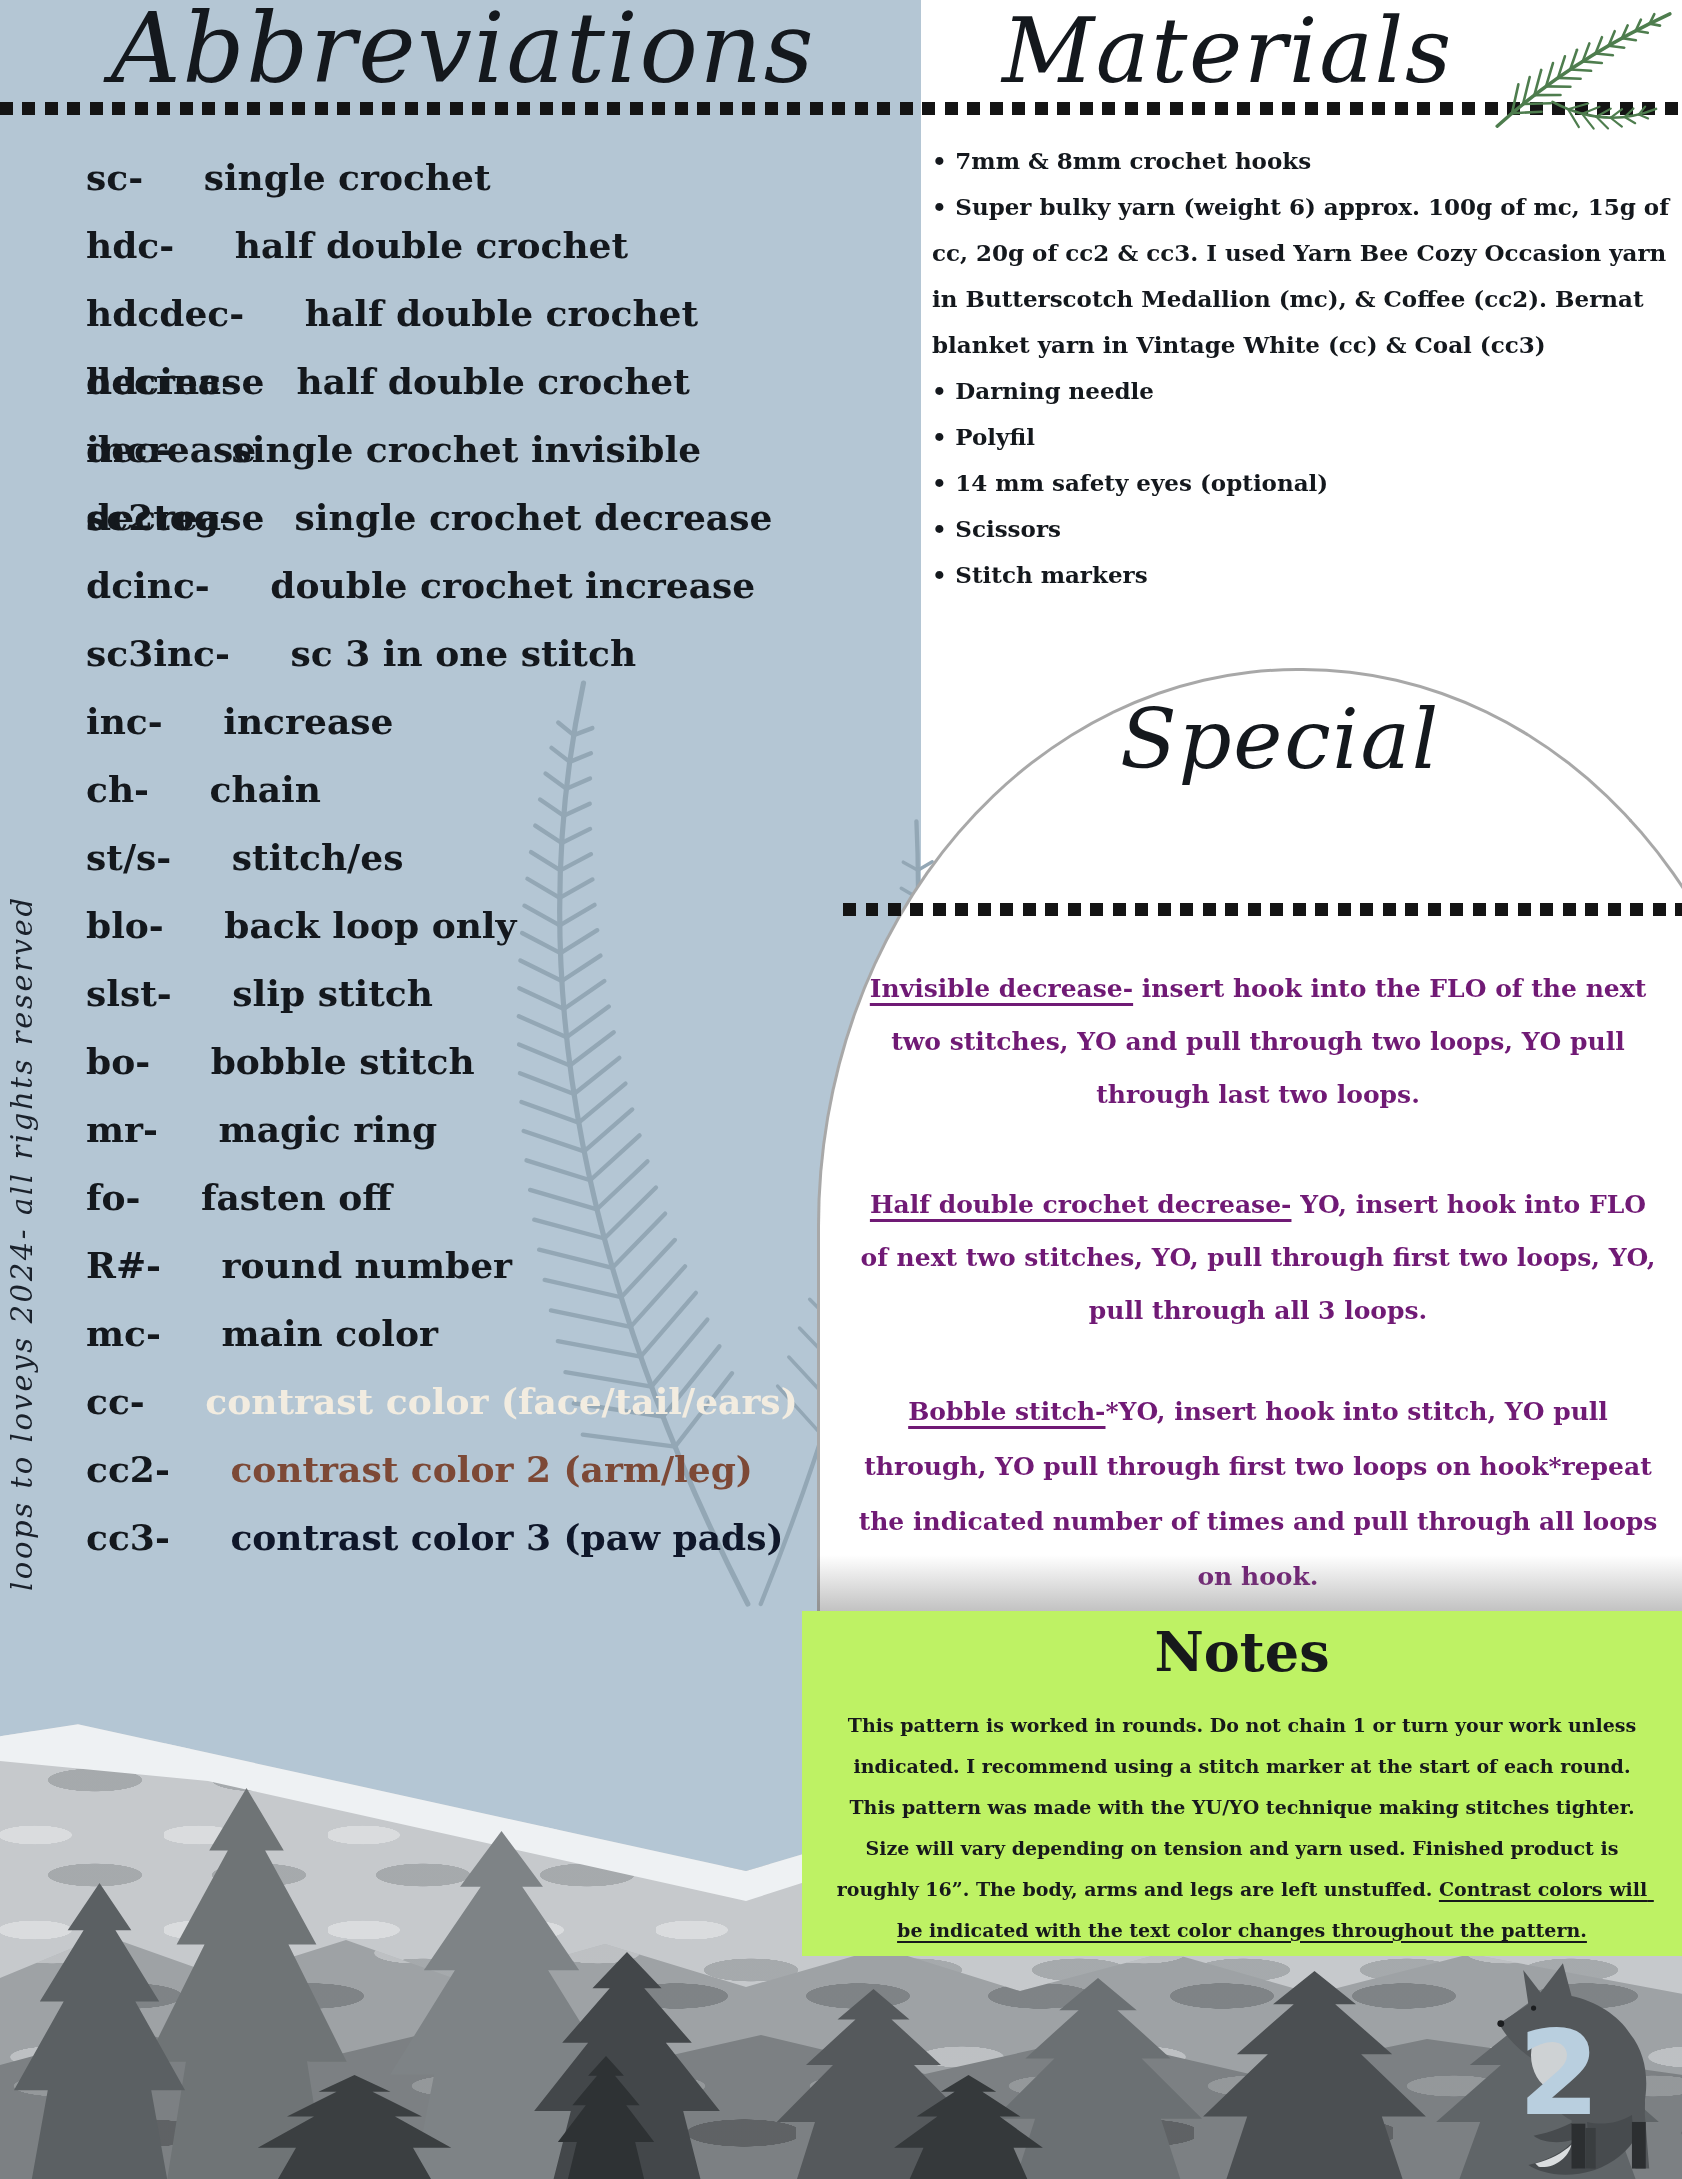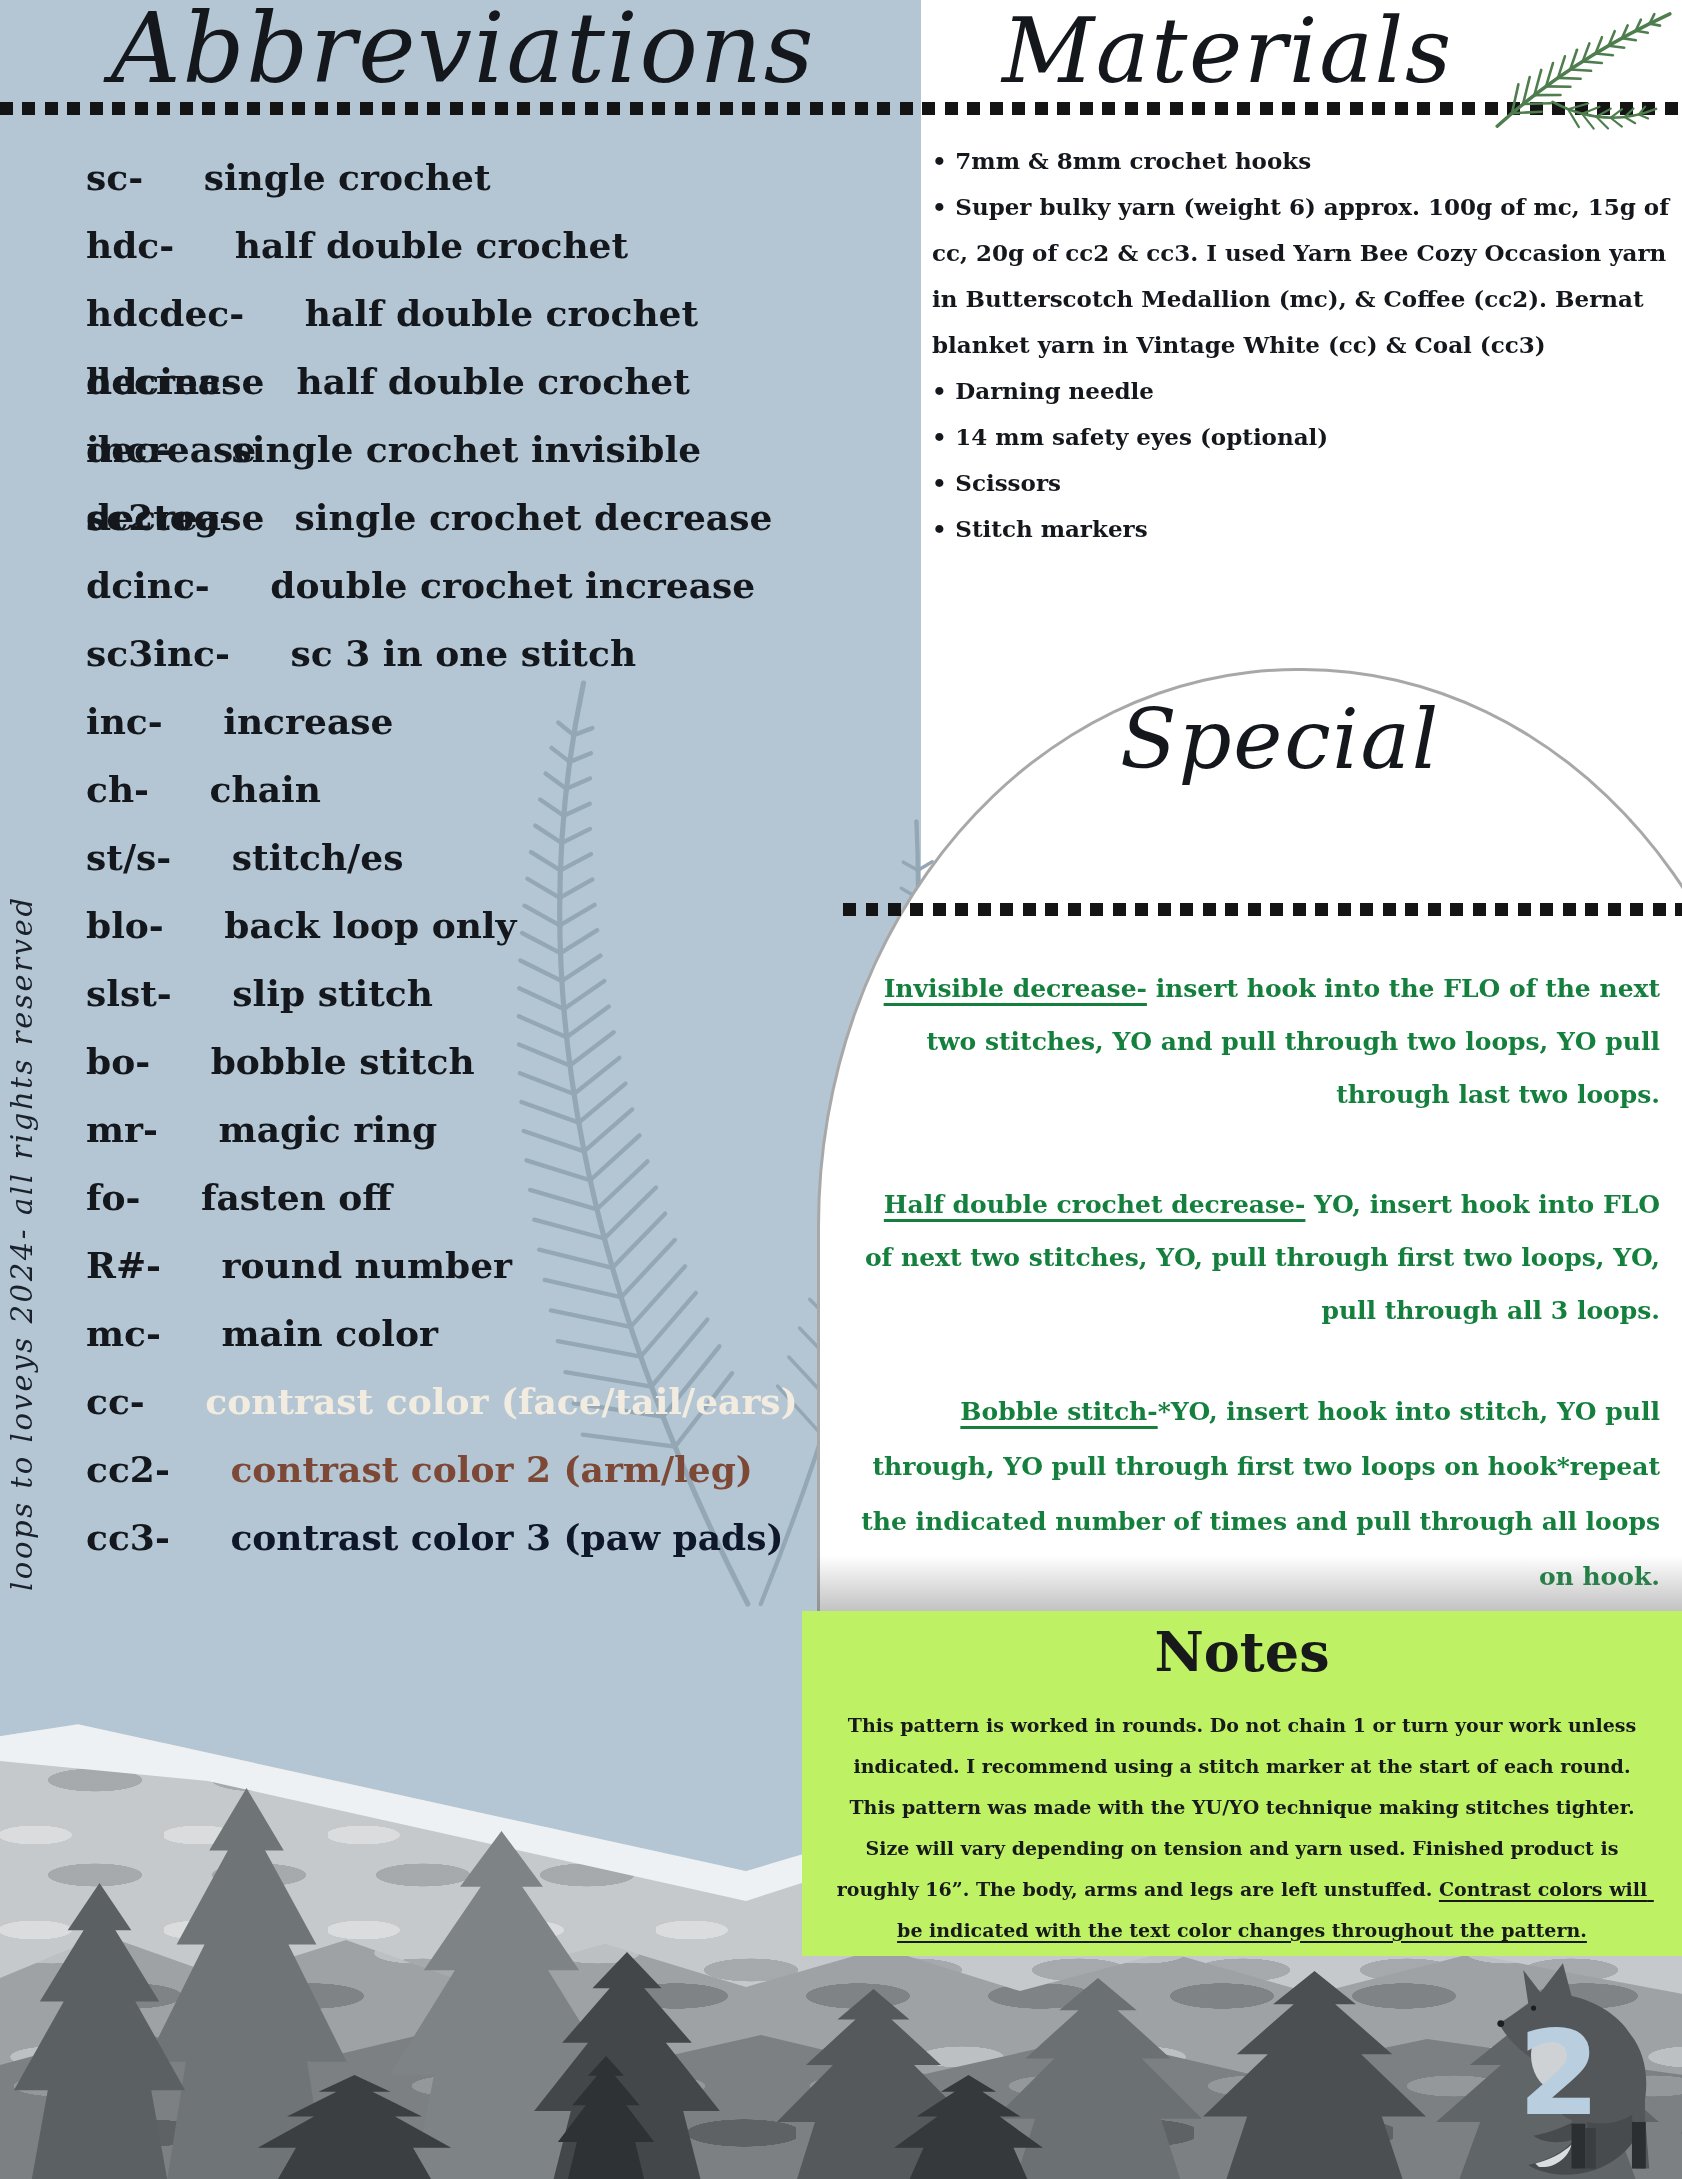--- a/index.html
+++ b/index.html
@@ -34,22 +34,22 @@
   
   .abbrev-list{position:absolute;left:86px;top:143px;width:778px;z-index:3;}
   .abbrev-row{height:68px;line-height:68px;font-size:36px;font-weight:bold;color:#14181d;white-space:nowrap;}
   .abbrev-row .def{white-space:pre-wrap;margin-left:48px;}
   
   .materials-list{position:absolute;left:932px;top:138px;width:744px;z-index:3;}
   .material-item{font-size:23px;font-weight:bold;color:#14181d;line-height:46px;}
   .material-item .bullet{margin-right:8.6px;}
   
   .sp-para{
-    position:absolute;left:856px;width:804px;text-align:right;z-index:3;
-    font-size:25px;font-weight:bold;color:#15803d;line-height:53px;white-space:pre-wrap;
+    position:absolute;left:856px;width:804px;text-align:center;z-index:3;
+    font-size:25px;font-weight:bold;color:#701a75;line-height:53px;white-space:pre-wrap;
   }
   .sp-para.p1{top:962px;}
   .sp-para.p2{top:1178px;}
   .sp-para.p3{top:1384px;line-height:55px;}
   .sp-lead{text-decoration:underline;text-decoration-thickness:2.6px;text-underline-offset:6px;}
   
   .pre-notes-shadow{position:absolute;left:817px;top:1555px;width:866px;height:56px;
     background:linear-gradient(rgba(120,120,120,0),rgba(120,120,120,0.45));z-index:3;}
   .notes-box{position:absolute;left:802px;top:1611px;width:880px;height:345px;background:#bef264;z-index:5;}
   .notes-title{margin-top:8.6px;text-align:center;font-size:54px;font-weight:bold;color:#17191b;font-family:"DejaVu Serif",serif;}
@@ -298,20 +298,21 @@
   </div>
 
 <div class="materials-list">
 
     <div class="material-item"><span class="bullet">•</span><span>7mm &amp; 8mm crochet hooks</span></div>
 
     <div class="material-item"><span class="bullet">•</span><span>Super bulky yarn (weight 6) approx. 100g of mc, 15g of cc, 20g of cc2 &amp; cc3. I used Yarn Bee Cozy Occasion yarn in Butterscotch Medallion (mc),  &amp; Coffee (cc2). Bernat blanket yarn in Vintage White (cc) &amp; Coal (cc3)</span></div>
 
     <div class="material-item"><span class="bullet">•</span><span>Darning needle</span></div>
 
+    <div class="material-item"><span class="bullet">•</span><span>Polyfil</span></div>
 
     <div class="material-item"><span class="bullet">•</span><span>14 mm safety eyes (optional)</span></div>
 
 
     <div class="material-item"><span class="bullet">•</span><span>Scissors</span></div>
 
     <div class="material-item"><span class="bullet">•</span><span>Stitch markers</span></div>
   </div>
 
 <div class="sp-para p1"><span class="sp-lead">Invisible decrease-</span><span> insert hook into the FLO of the next two stitches, YO and pull through two loops, YO pull through last two loops.</span></div>

